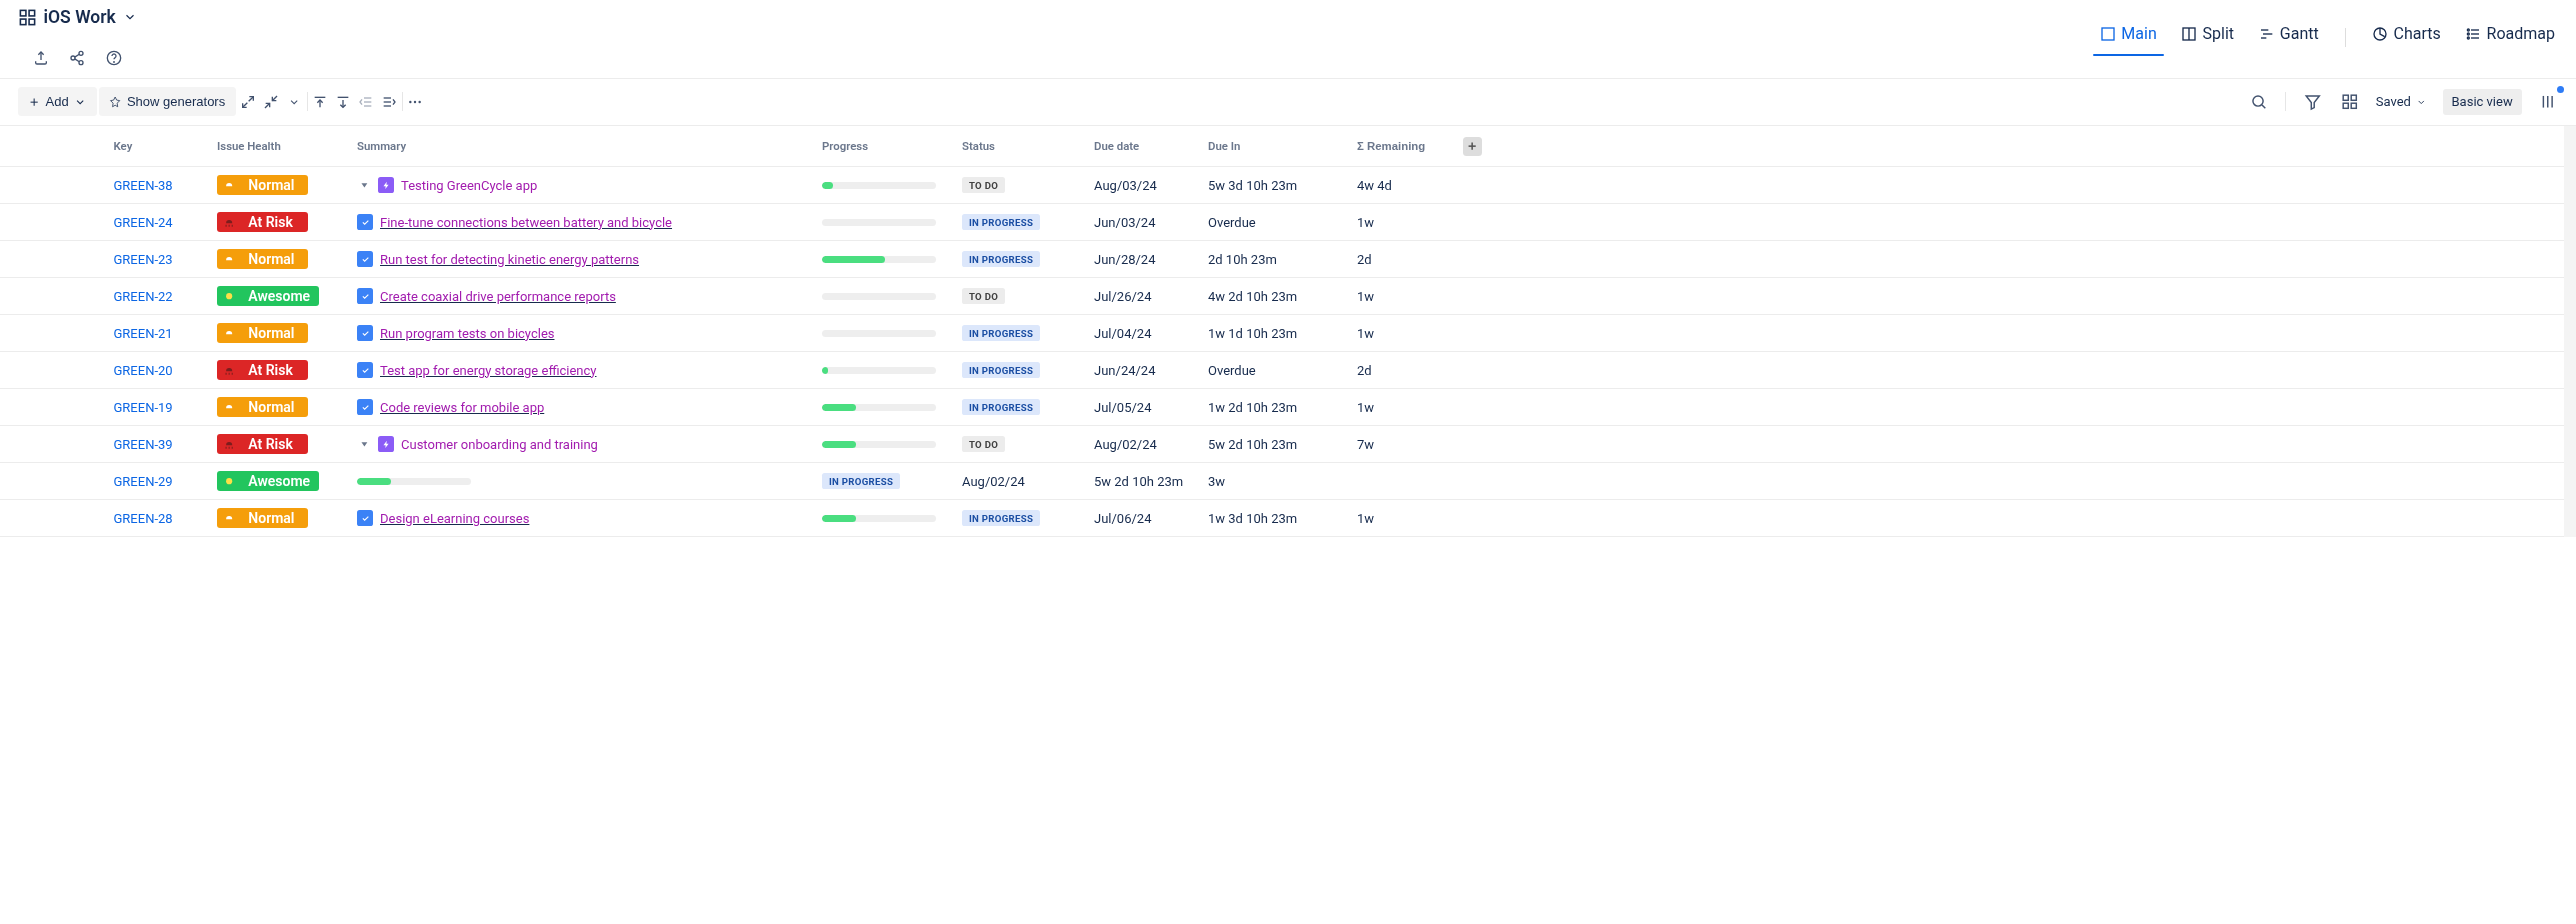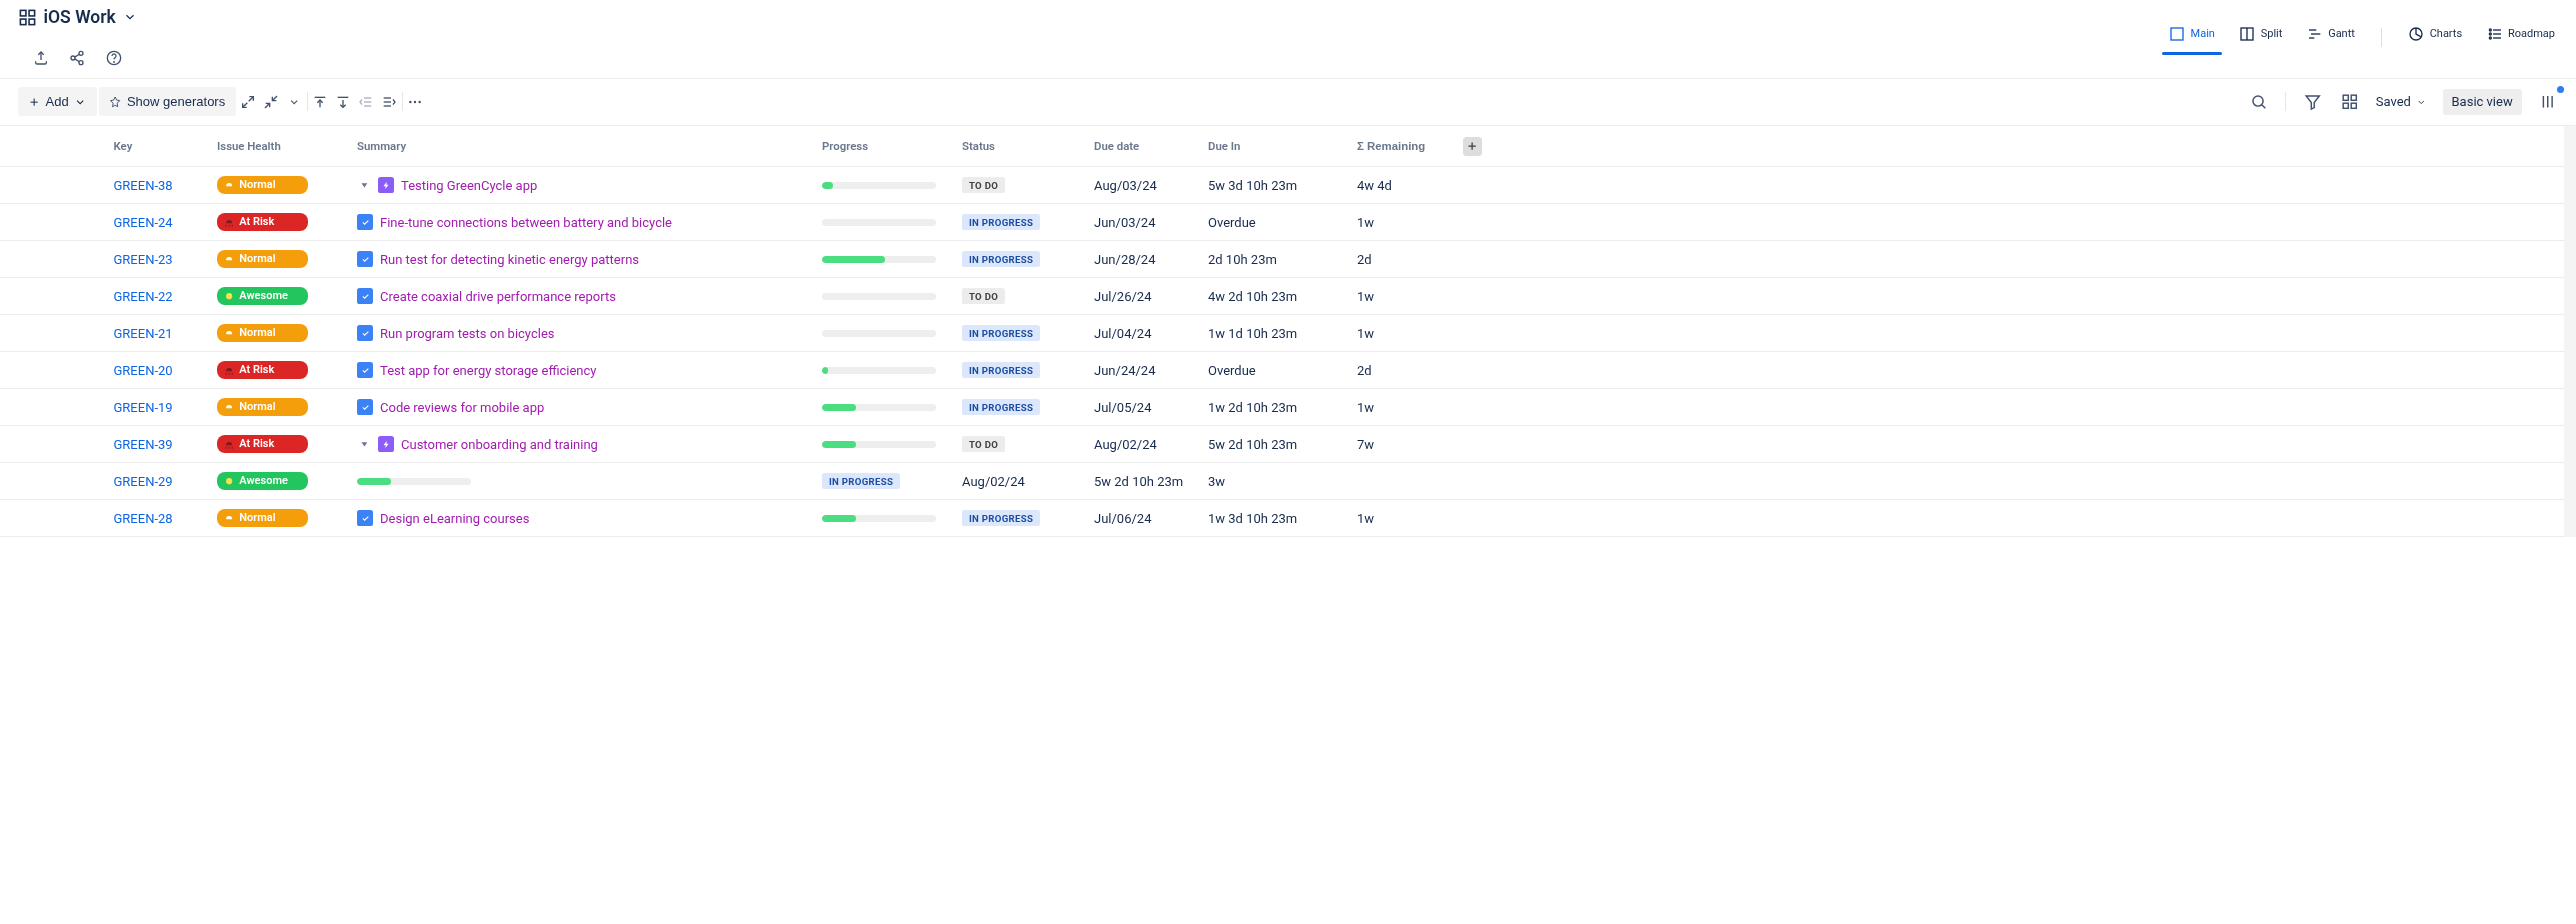--- a/index.html
+++ b/index.html
@@ -7,21 +7,21 @@
   .app { width:100%; }
   
   .topbar { display:flex; align-items:center; justify-content:space-between; padding:7px 17.5px 10.5px 17.5px; border-bottom:0.9px solid #ececec; }
   .top-left { display:flex; align-items:center; gap:21px;flex-direction:column; }
   .title-chip { display:flex; align-items:center; gap:7px; cursor:pointer; }
   .title-chip .title { font-size:17.5px; font-weight:600; }
   .top-icons { display:flex; align-items:center; gap:17.5px; color:#445; }
   .icon-btn { width:19px; height:19px; display:flex; align-items:center; justify-content:center; color:#42526E; cursor:pointer; }
   .icon-btn svg { width:16px; height:16px; }
   .views { display:flex; align-items:center; gap:17.5px; }
-  .view-tab { display:flex; align-items:center; gap:5.3px; font-size:11px; color:#172B4D; padding:5.3px 3.5px 12.3px 3.5px; cursor:pointer; position:relative; }
+  .view-tab { display:flex; align-items:center; gap:5.3px; font-size:16px; color:#172B4D; padding:5.3px 3.5px 12.3px 3.5px; cursor:pointer; position:relative; }
   .view-tab.active { color:#0C66E4; }
   .view-tab.active::after { content:""; position:absolute; left:-3.5px; right:-3.5px; bottom:-0.9px; height:2.6px; background:#0C66E4; border-radius:1.8px; }
   .view-divider { width:0.9px; height:19px; background:#ddd; margin:0 5.3px; }
   .view-tab svg { width:16px; height:16px; }
   
   .toolbar { display:flex; align-items:center; justify-content:space-between; padding:8.8px 17.5px; border-bottom:0.9px solid #ececec; gap:17.5px; }
   .tb-left { display:flex; align-items:center; gap:2px; }
   .btn { display:inline-flex; align-items:center; gap:5.3px; background:#f4f4f4; border:none; border-radius:3.5px; padding:7px 10.5px; font-size:13px; cursor:pointer; color:#172B4D; }
   .btn svg { width:12.3px; height:12.3px; }
   .btn-light { background:#f4f4f4; }
@@ -34,33 +34,33 @@
   .col-toggle .dot { position:absolute; top:-5.3px; right:-5.3px; width:7px; height:7px; border-radius:50%; background:#2e7cf6; }
   
   .table-wrap { position:relative; }
   .table-head, .row { display:grid; grid-template-columns: 96px 114px 140px 465px 140px 132px 114px 149px 105px 35px; align-items:center; }
   .table-head { padding:7px 0; border-bottom:0.9px solid #ececec; font-size:11.4px; color:#6B778C; font-weight:600; }
   .table-head .cell { padding:3.5px 7px; }
   .table-head .cell.first { padding-left:17.5px; grid-column:2; }
   .row { border-bottom:0.9px solid #ececec; font-size:13px; height:37px; }
   .row .cell { padding:3.5px 7px; white-space:nowrap; overflow:hidden; text-overflow:ellipsis; }
   .key-cell { color:#0C66E4; padding-left:17.5px !important; grid-column:2; }
-  .health-badge { display:inline-flex; align-items:center; gap:3px; color:#fff; font-weight:600; font-size:11px; padding:1.8px 8.8px 1.8px 5.3px; border-radius:8px; min-width:91px; }
+  .health-badge { display:inline-flex; align-items:center; gap:12px; color:#fff; font-weight:600; font-size:14px; padding:1.8px 8.8px 1.8px 5.3px; border-radius:3px; min-width:91px; }
   .health-badge .hb-icon { width:14px; height:14px; display:inline-flex; align-items:center; justify-content:center; }
   .hb-normal { background:#F59E0B; }
   .hb-atrisk { background:#DC2626; }
   .hb-awesome { background:#22C55E; }
   .summary-cell { display:flex; align-items:center; gap:7px; }
   .expander { width:14px; height:14px; display:inline-flex; align-items:center; justify-content:center; color:#6B778C; cursor:pointer; }
   .expander svg { width:8.8px; height:8.8px; }
   .issue-type-epic { width:16px; height:16px; border-radius:2.6px; background:#8B5CF6; display:inline-flex; align-items:center; justify-content:center; color:#fff; }
   .issue-type-task { width:16px; height:16px; border-radius:2.6px; background:#3B82F6; display:inline-flex; align-items:center; justify-content:center; color:#fff; flex-shrink:0; }
   .issue-type-epic svg, .issue-type-task svg { width:8.8px; height:8.8px; }
   .summary-link { color:#a21caf; cursor:pointer; }
-  .indent-1 { padding-left:46px; }
+  .indent-1 { padding-left:46px;text-decoration:underline; }
   .progress-bar { width:114px; height:7px; border-radius:3.5px; background:#eee; position:relative; overflow:hidden; }
   .progress-fill { position:absolute; left:0; top:0; bottom:0; background:#4ade80; border-radius:3.5px; }
   .status-pill { display:inline-block; font-size:9.6px; font-weight:700; padding:2.6px 7px; border-radius:2.6px; letter-spacing:0.3px; }
   .status-todo { background:#ececec; color:#404040; }
   .status-inprogress { background:#dce7fb; color:#1b4ea3; }
   .sigma { font-family: "Segoe UI Symbol", sans-serif; }
   .add-col { display:flex; align-items:center; justify-content:center; }
   .add-col .add-sq { width:19px; height:19px; border-radius:3.5px; background:#ddd; display:flex; align-items:center; justify-content:center; color:#555; cursor:pointer; }
   .scroll-gutter { position:absolute; right:0; top:0; bottom:0; width:12.3px; background:#f4f4f4; }
   svg { display:block; }

